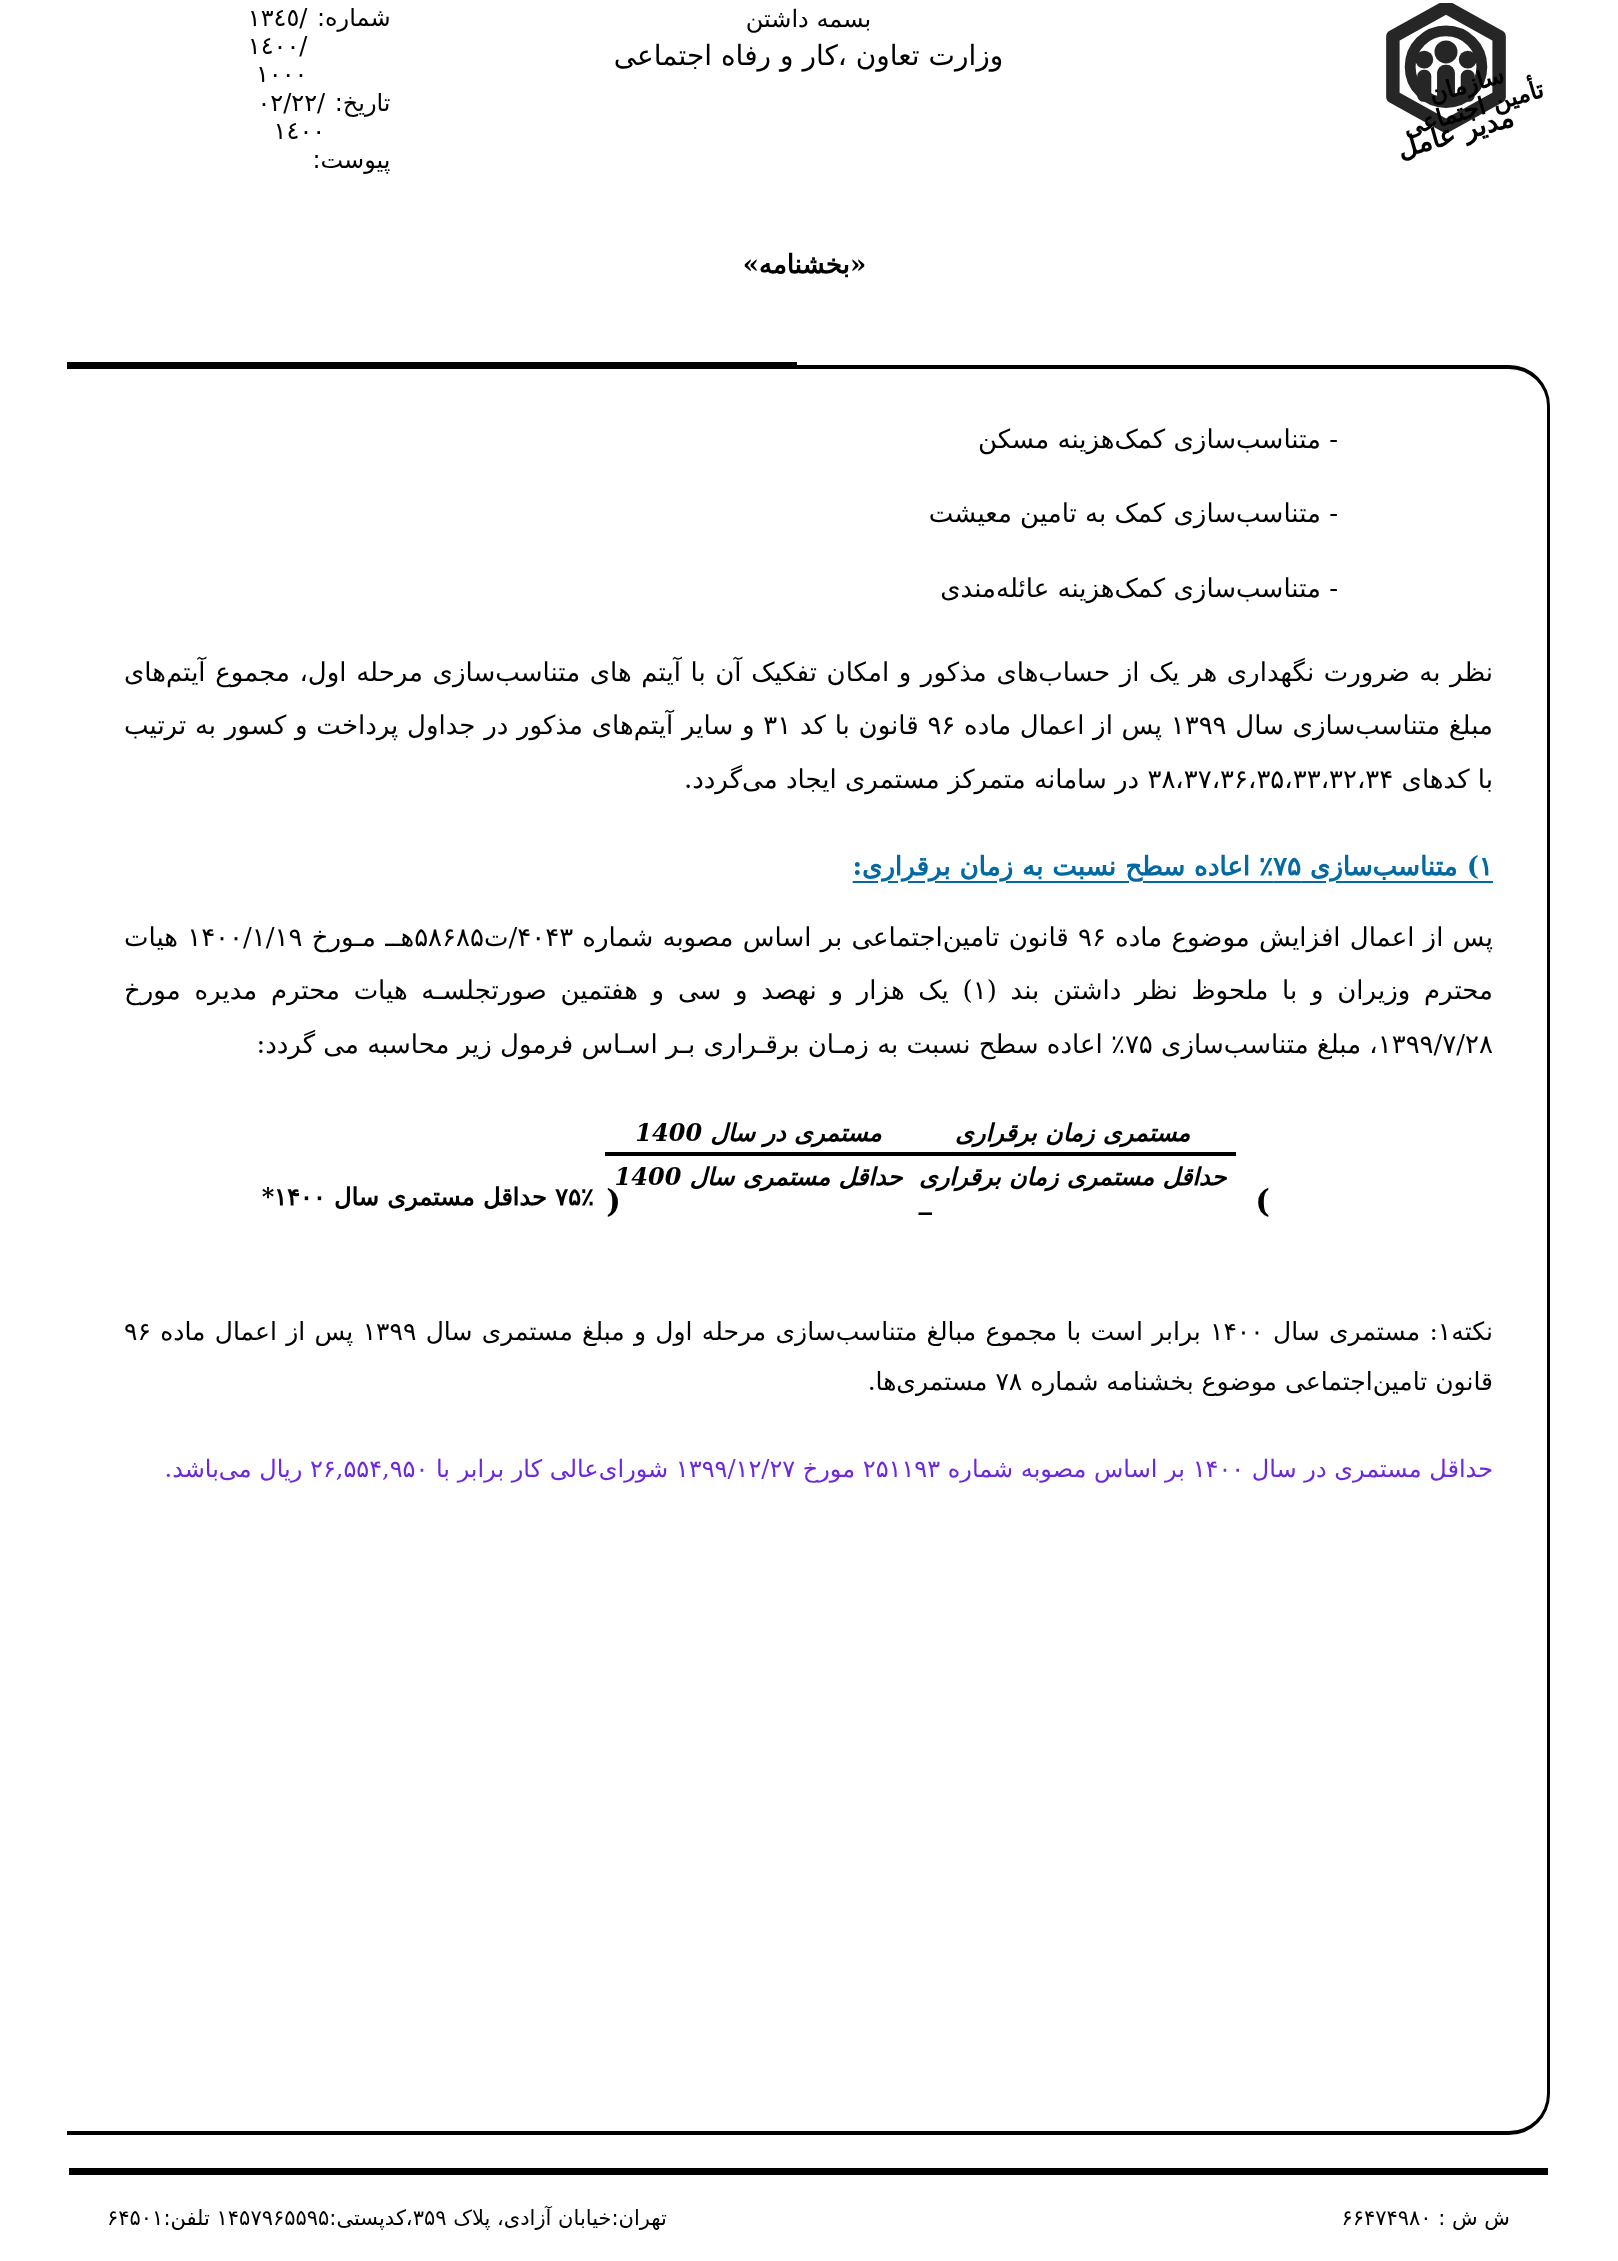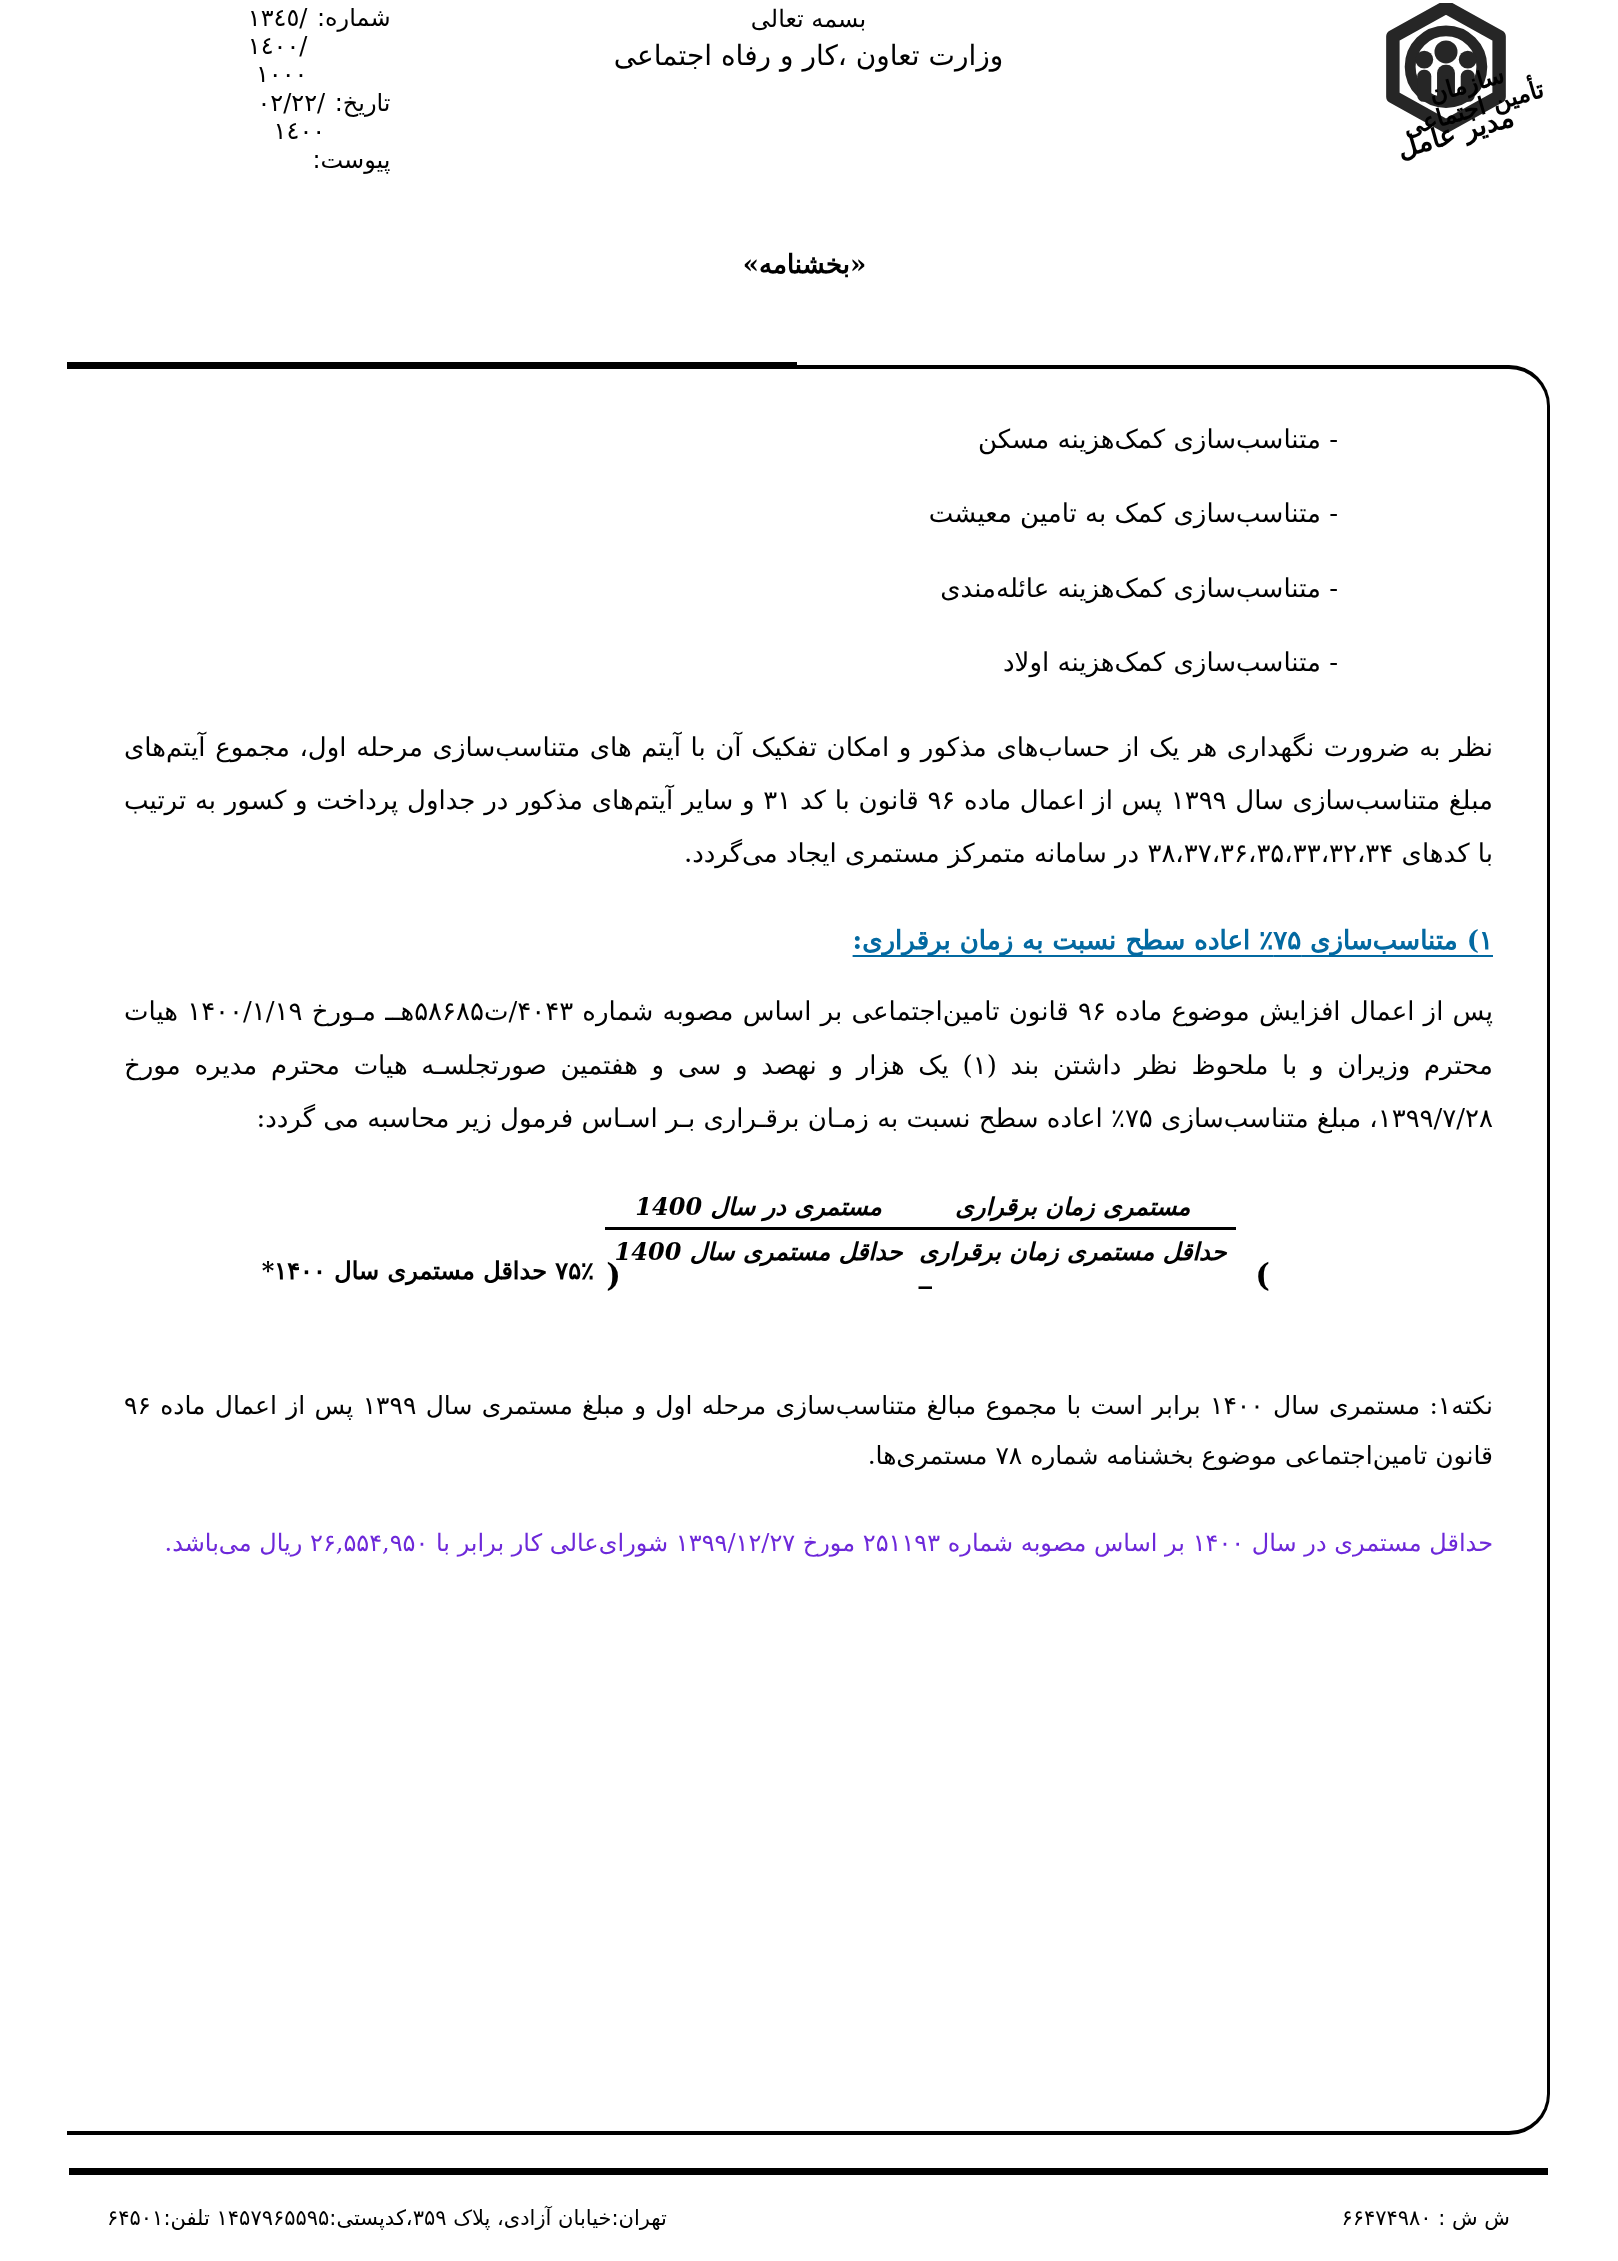--- a/index.html
+++ b/index.html
@@ -292,21 +292,21 @@
       <span class="meta-label">تاریخ:</span>
       <span class="meta-value">٠٢/٢٢/
 ١٤٠٠</span>
     </div>
     <div class="meta-row">
       <span class="meta-label">پیوست:</span>
       <span class="meta-value"></span>
     </div>
   </div>
 
-  <div class="bismillah">بسمه تعالی</div>
+  <div class="bismillah">بسمه داشتن</div>
   <div class="ministry">وزارت تعاون ،کار و رفاه اجتماعی</div>
 
   <div class="logo-wrap">
     <div class="logo-mark">
       <svg viewBox="0 0 200 210" width="128" height="135" aria-hidden="true">
 
         <path d="M100 6 L183 52 L183 146 L100 192 L17 146 L17 52 Z" fill="none" stroke="#262626" stroke-width="21" stroke-linejoin="round"></path>
 
         <circle cx="100" cy="99" r="56" fill="none" stroke="#262626" stroke-width="17"></circle>
 
@@ -326,21 +326,20 @@
   <div class="doc-kind">«بخشنامه»</div>
 
   <div class="frame"></div>
   <div class="frame-topbar2"></div>
 
   <div class="content">
 
     <div class="bullet-line">- متناسب‌سازی کمک‌هزینه مسکن</div>
     <div class="bullet-line">- متناسب‌سازی کمک به تامین معیشت</div>
     <div class="bullet-line">- متناسب‌سازی کمک‌هزینه عائله‌مندی</div>
-    <div class="bullet-line">- متناسب‌سازی کمک‌هزینه اولاد</div>
 
     <p class="para">نظر به ضرورت نگهداری هر یک از حساب‌های مذکور و امکان تفکیک آن با آیتم های متناسب‌سازی مرحله اول، مجموع آیتم‌های مبلغ متناسب‌سازی سال ۱۳۹۹ پس از اعمال ماده ۹۶ قانون با کد ۳۱ و سایر آیتم‌های مذکور در جداول پرداخت و کسور به ترتیب با کدهای ۳۸،۳۷،۳۶،۳۵،۳۳،۳۲،۳۴ در سامانه متمرکز مستمری ایجاد می‌گردد.</p>
 
     <div class="section-head">۱) متناسب‌سازی ۷۵٪ اعاده سطح نسبت به زمان برقراری:</div>
 
     <p class="para">پس از اعمال افزایش موضوع ماده ۹۶ قانون تامین‌اجتماعی بر اساس مصوبه شماره ۴۰۴۳/ت۵۸۶۸۵هــ مـورخ ۱۴۰۰/۱/۱۹ هیات محترم وزیران و با ملحوظ نظر داشتن بند (۱) یک هزار و نهصد و سی و هفتمین صورتجلسـه هیات محترم مدیره مورخ ۱۳۹۹/۷/۲۸، مبلغ متناسب‌سازی ۷۵٪ اعاده سطح نسبت به زمـان برقـراری بـر اسـاس فرمول زیر محاسبه می گردد:</p>
 
     <div class="formula">
       <span class="f-lead">۷۵٪ حداقل مستمری سال ۱۴۰۰*</span>
       <span class="f-op f-paren-open">(</span>

